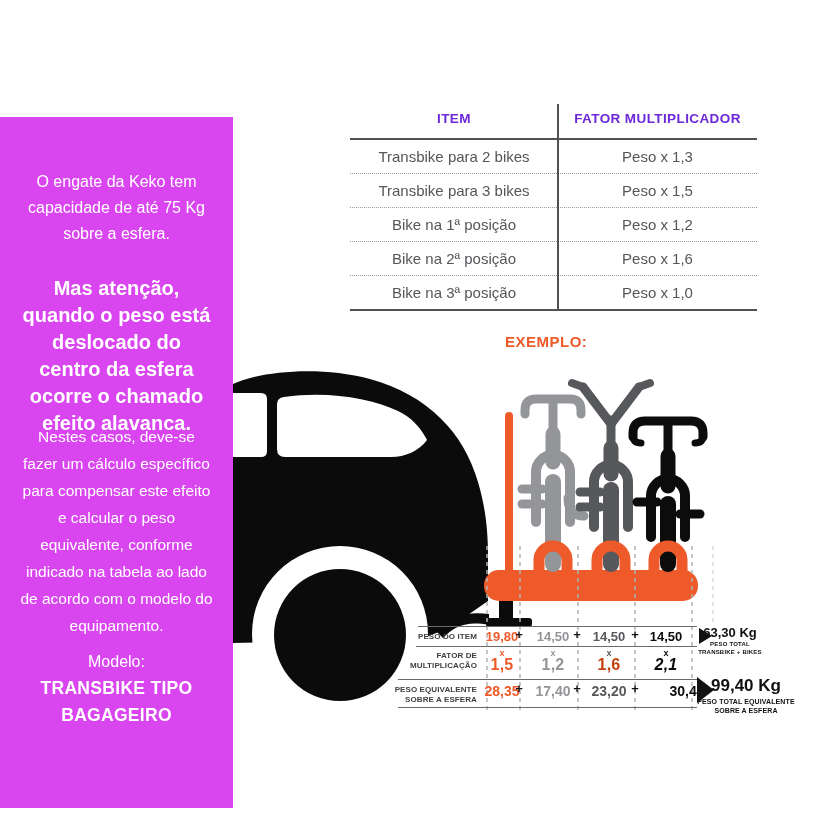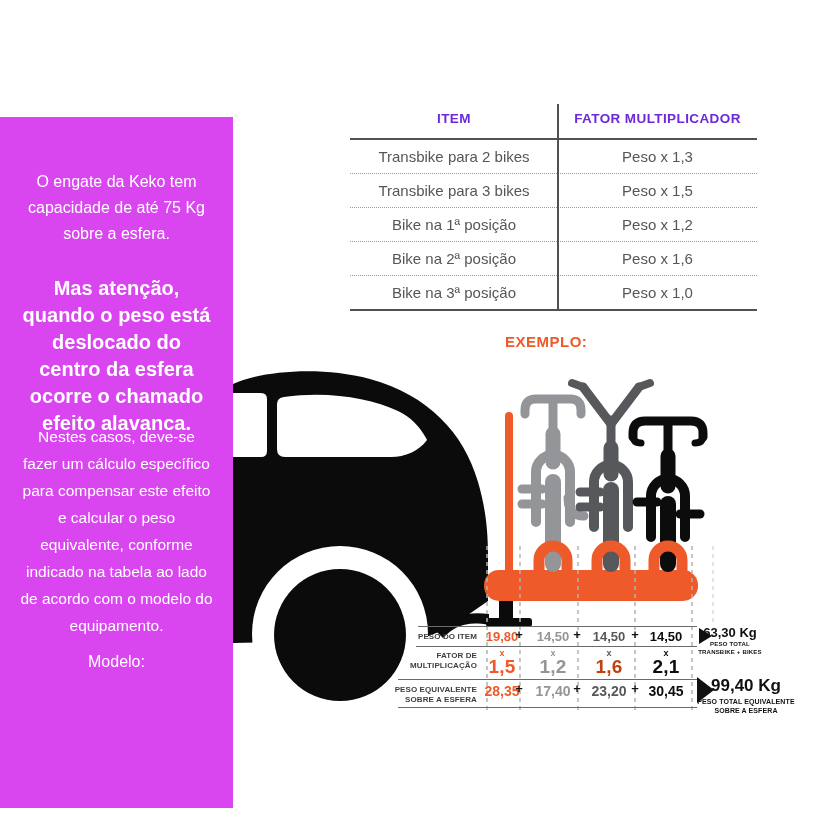--- a/index.html
+++ b/index.html
@@ -40,21 +40,21 @@
   .l4{left:398px;top:707px;width:299px;}
   .clabel{position:absolute;right:343px;text-align:right;font-size:8px;line-height:9.5px;
           color:#3f3f41;font-weight:700;letter-spacing:.1px;}
   .lab1{top:632px;}
   .lab2{top:651px;}
   .lab3{top:685px;}
   .cell{position:absolute;width:60px;text-align:center;font-weight:700;}
   .vrow1{top:629px;font-size:13px;}
   .vrow3{top:683px;font-size:14px;}
   .xmark{top:648px;font-size:9px;}
-  .bignum{top:656px;font-size:19px;letter-spacing:.2px;}
+  .bignum{top:656px;font-size:16px;letter-spacing:.2px;}
   .c0{left:472px;} .c1{left:523px;} .c2{left:579px;} .c3{left:636px;}
   .plus{position:absolute;width:26px;text-align:center;color:#111;font-weight:700;font-size:13px;}
   .p-a{left:506px;} .p-b{left:564px;} .p-c{left:622px;}
   .prow1{top:627px;} .prow3{top:681px;}
   .arrow{position:absolute;width:0;height:0;}
   .arrow1{left:699px;top:628px;border-top:8px solid transparent;border-bottom:8px solid transparent;border-left:13px solid #111;}
   .arrow2{left:697px;top:677px;border-top:13px solid transparent;border-bottom:13px solid transparent;border-left:17px solid #111;}
   .total{position:absolute;text-align:center;color:#111;}
   .total1{left:694px;top:625px;width:72px;text-align:center;}
   .total1 .tval{font-size:13px;font-weight:700;}
@@ -67,20 +67,21 @@
 <body>
 
 <div id="stage">
 
   <div class="panel">
     <p class="p1">O engate da Keko tem capacidade de até 75 Kg sobre a esfera.</p>
     <p class="p2">Mas atenção, quando o peso está deslocado do centro da esfera ocorre o chamado efeito alavanca.</p>
     <p class="p3">Nestes casos, deve-se fazer um cálculo específico para compensar este efeito e calcular o peso equivalente, conforme indicado na tabela ao lado de acordo com o modelo do equipamento.</p>
     <p class="model">
       <span class="mlabel">Modelo:</span>
+      <span class="mname">TRANSBIKE TIPO BAGAGEIRO</span>
     </p>
   </div>
 
   <div class="ftable">
     <div class="vdiv"></div>
     <div class="fhead">
       <div>ITEM</div>
       <div>FATOR MULTIPLICADOR</div>
     </div>
     <div class="frow">
@@ -210,29 +211,29 @@
   <span class="plus prow1 p-c">+</span>
   <span class="cell vrow1 c3" style="color: rgb(12, 12, 12);">14,50</span>
 
   <span class="cell xmark c0" style="color: rgb(238, 90, 41);">x</span>
   <span class="cell bignum c0" style="color: rgb(238, 90, 41);">1,5</span>
   <span class="cell xmark c1" style="color: rgb(147, 149, 152);">x</span>
   <span class="cell bignum c1" style="color: rgb(147, 149, 152);">1,2</span>
   <span class="cell xmark c2" style="color: rgb(87, 88, 91);">x</span>
   <span class="cell bignum c2" style="color: #c2410c;">1,6</span>
   <span class="cell xmark c3" style="color: rgb(12, 12, 12);">x</span>
-  <span class="cell bignum c3" style="color: rgb(12, 12, 12);">2,1</span>
+  <span class="cell bignum c3" style="color: rgb(12, 12, 12); font-style: italic;">2,1</span>
 
   <span class="cell vrow3 c0" style="color: rgb(238, 90, 41);">28,35</span>
   <span class="plus prow3 p-a">+</span>
   <span class="cell vrow3 c1" style="color: rgb(147, 149, 152);">17,40</span>
   <span class="plus prow3 p-b">+</span>
   <span class="cell vrow3 c2" style="color: rgb(87, 88, 91);">23,20</span>
   <span class="plus prow3 p-c">+</span>
-  <span class="cell vrow3 c3" style="color: rgb(12, 12, 12);">30,45</span>
+  <span class="cell vrow3 c3" style="color: rgb(12, 12, 12); margin-left: 21px;">30,45</span>
 
   <div class="arrow arrow1"></div>
   <div class="total total1">
     <div class="tval">63,30 Kg</div>
     <div class="tsub">
       <span>PESO TOTAL</span><br>
       <span>TRANSBIKE + BIKES</span>
     </div>
   </div>
   <div class="arrow arrow2"></div>

